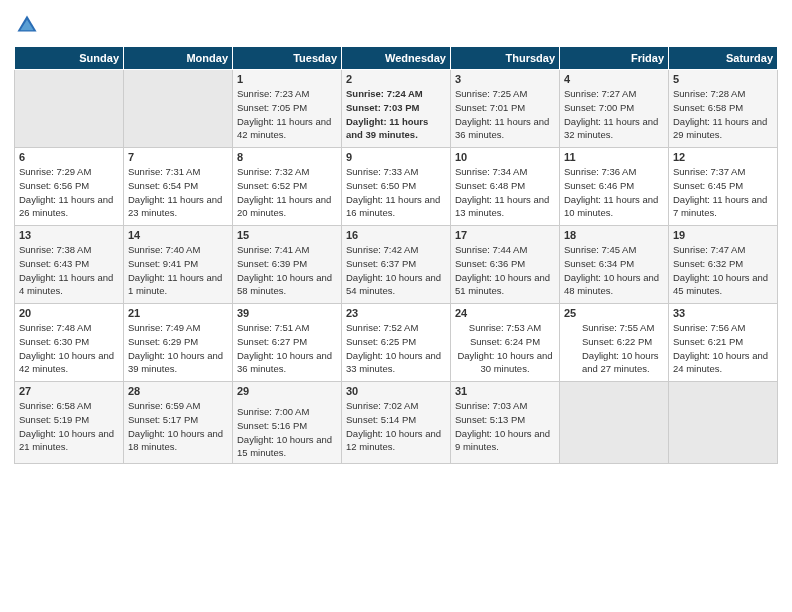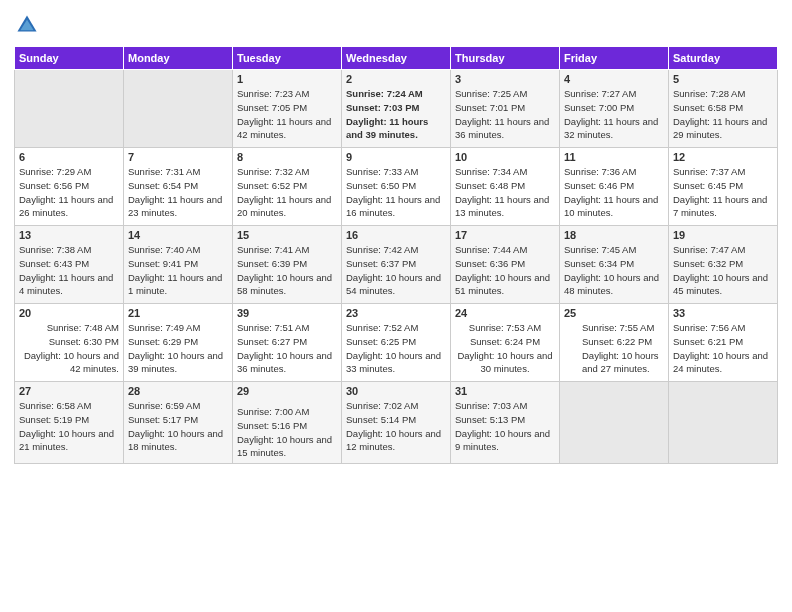--- a/index.html
+++ b/index.html
@@ -51,25 +51,25 @@
     .location {
       font-size: 14px;
       color: #555;
     }
     table {
       width: 100%;
       border-collapse: collapse;
       table-layout: fixed;
     }
     thead tr th {
-      background-color: #6d28d9;
+      background-color: #0c4a6e;
       color: #fff;
       font-size: 11px;
       padding: 5px 4px;
-      text-align: left;
+      text-align: right;
       border: 1px solid #fff;
       font-weight: bold;
     }
     tbody tr td {
       border: 1px solid #ccc;
       vertical-align: top;
       padding: 3px 4px;
       font-size: 9.5px;
       color: #333;
       height: 78px;
@@ -247,21 +247,21 @@
           <td>
             <span class="day-num">19</span>
             <div class="cell-info" style="white-space: pre-line;">Sunrise: 7:47 AM
 Sunset: 6:32 PM
 Daylight: 10 hours and 45 minutes.</div>
           </td>
         </tr>
         <tr>
           <td>
             <span class="day-num">20</span>
-            <div class="cell-info" style="white-space: pre-line; text-align: right;">Sunrise: 7:48 AM
+            <div class="cell-info" style="white-space: pre-line;">Sunrise: 7:48 AM
 Sunset: 6:30 PM
 Daylight: 10 hours and 42 minutes.</div>
           </td>
           <td>
             <span class="day-num">21</span>
             <div class="cell-info" style="white-space: pre-line;">Sunrise: 7:49 AM
 Sunset: 6:29 PM
 Daylight: 10 hours and 39 minutes.</div>
           </td>
           <td>

